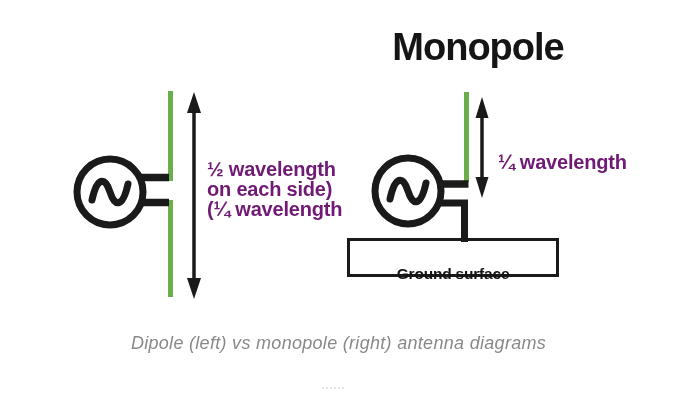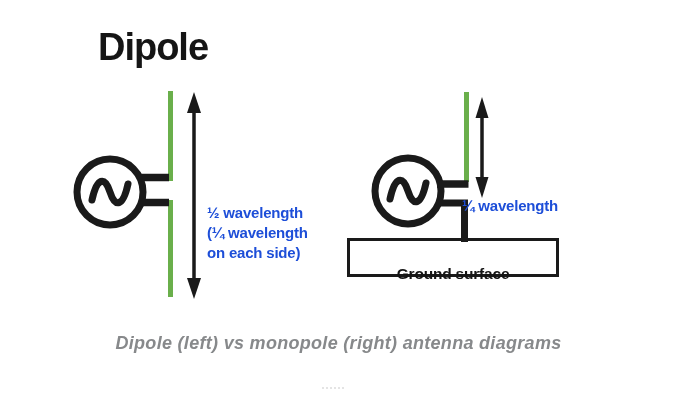--- a/index.html
+++ b/index.html
@@ -13,35 +13,35 @@
 
   .title {
     position:absolute; top:27px; font-size:38px; line-height:40px;
     font-weight:bold; color:#151515; text-align:center; letter-spacing:-1px;
   }
   .title-left  { left:73px;  width:160px; }
   .title-sep   { left:250px; width:80px;  font-size:34px; letter-spacing:0; }
   .title-right { left:368px; width:220px; }
 
   .lbl {
-    position:absolute; font-size:15px; line-height:20px; font-weight:bold;
-    color:#1d4ed8; letter-spacing:-0.2px; white-space:nowrap;margin-top:44px;
+    position:absolute; font-size:20px; line-height:20px; font-weight:bold;
+    color:#701a75; letter-spacing:-0.2px; white-space:nowrap;
   }
   .lbl-dipole   { left:207px; top:159px; }
-  .lbl-monopole { left:462px; top:152px; }
+  .lbl-monopole { left:498px; top:152px; }
 
   .ground-label-box {
     position:absolute; left:348px; top:239px; width:210px; height:38px;
     display:flex; align-items:center; justify-content:center;
     font-size:15.5px; font-weight:bold; color:#141414; letter-spacing:-0.2px;margin-top:16px;
   }
 
   .caption {
     position:absolute; left:0; top:333px; width:677px; text-align:center;
-    font-size:18px; font-style:italic; color:#87898b; letter-spacing:0.3px;font-weight:bold;
+    font-size:18px; font-style:italic; color:#87898b; letter-spacing:0.3px;
   }
 
   .artifact-dash {
     position:absolute; left:322px; top:387px; width:22px; height:0;
     border-top:2px dotted #e4e4e4;
   }
 </style>
 </head>
 <body>
 
@@ -77,26 +77,26 @@
       <path d="M 437 203 L 464.5 203 L 464.5 242" stroke-width="7" class="ink-stroke"></path>
 
       <line x1="482" y1="115" x2="482" y2="180" stroke-width="3.5" class="ink-stroke"></line>
       <polygon points="482,97 475.5,118 488.5,118" class="ink-fill"></polygon>
       <polygon points="482,198 475.5,177 488.5,177" class="ink-fill"></polygon>
 
       <rect x="348.5" y="239.5" width="209" height="36" stroke-width="3" class="ink-stroke" fill="#d9d9d9"></rect>
     </g>
   </svg>
 
-  <div class="title title-left">Dipole</div>
+  <div class="title title-right">Monopole</div>
 
   <div class="lbl lbl-dipole">
     <div>½ wavelength</div>
+    <div>on each side)</div>
     <div>(¼ wavelength</div>
-    <div>on each side)</div>
   </div>
 
   <div class="lbl lbl-monopole">¼ wavelength</div>
 
   <div class="ground-label-box">Ground surface</div>
 
   <div class="caption">Dipole (left) vs monopole (right) antenna diagrams</div>
 
   <div class="artifact-dash"></div>
 </div>

